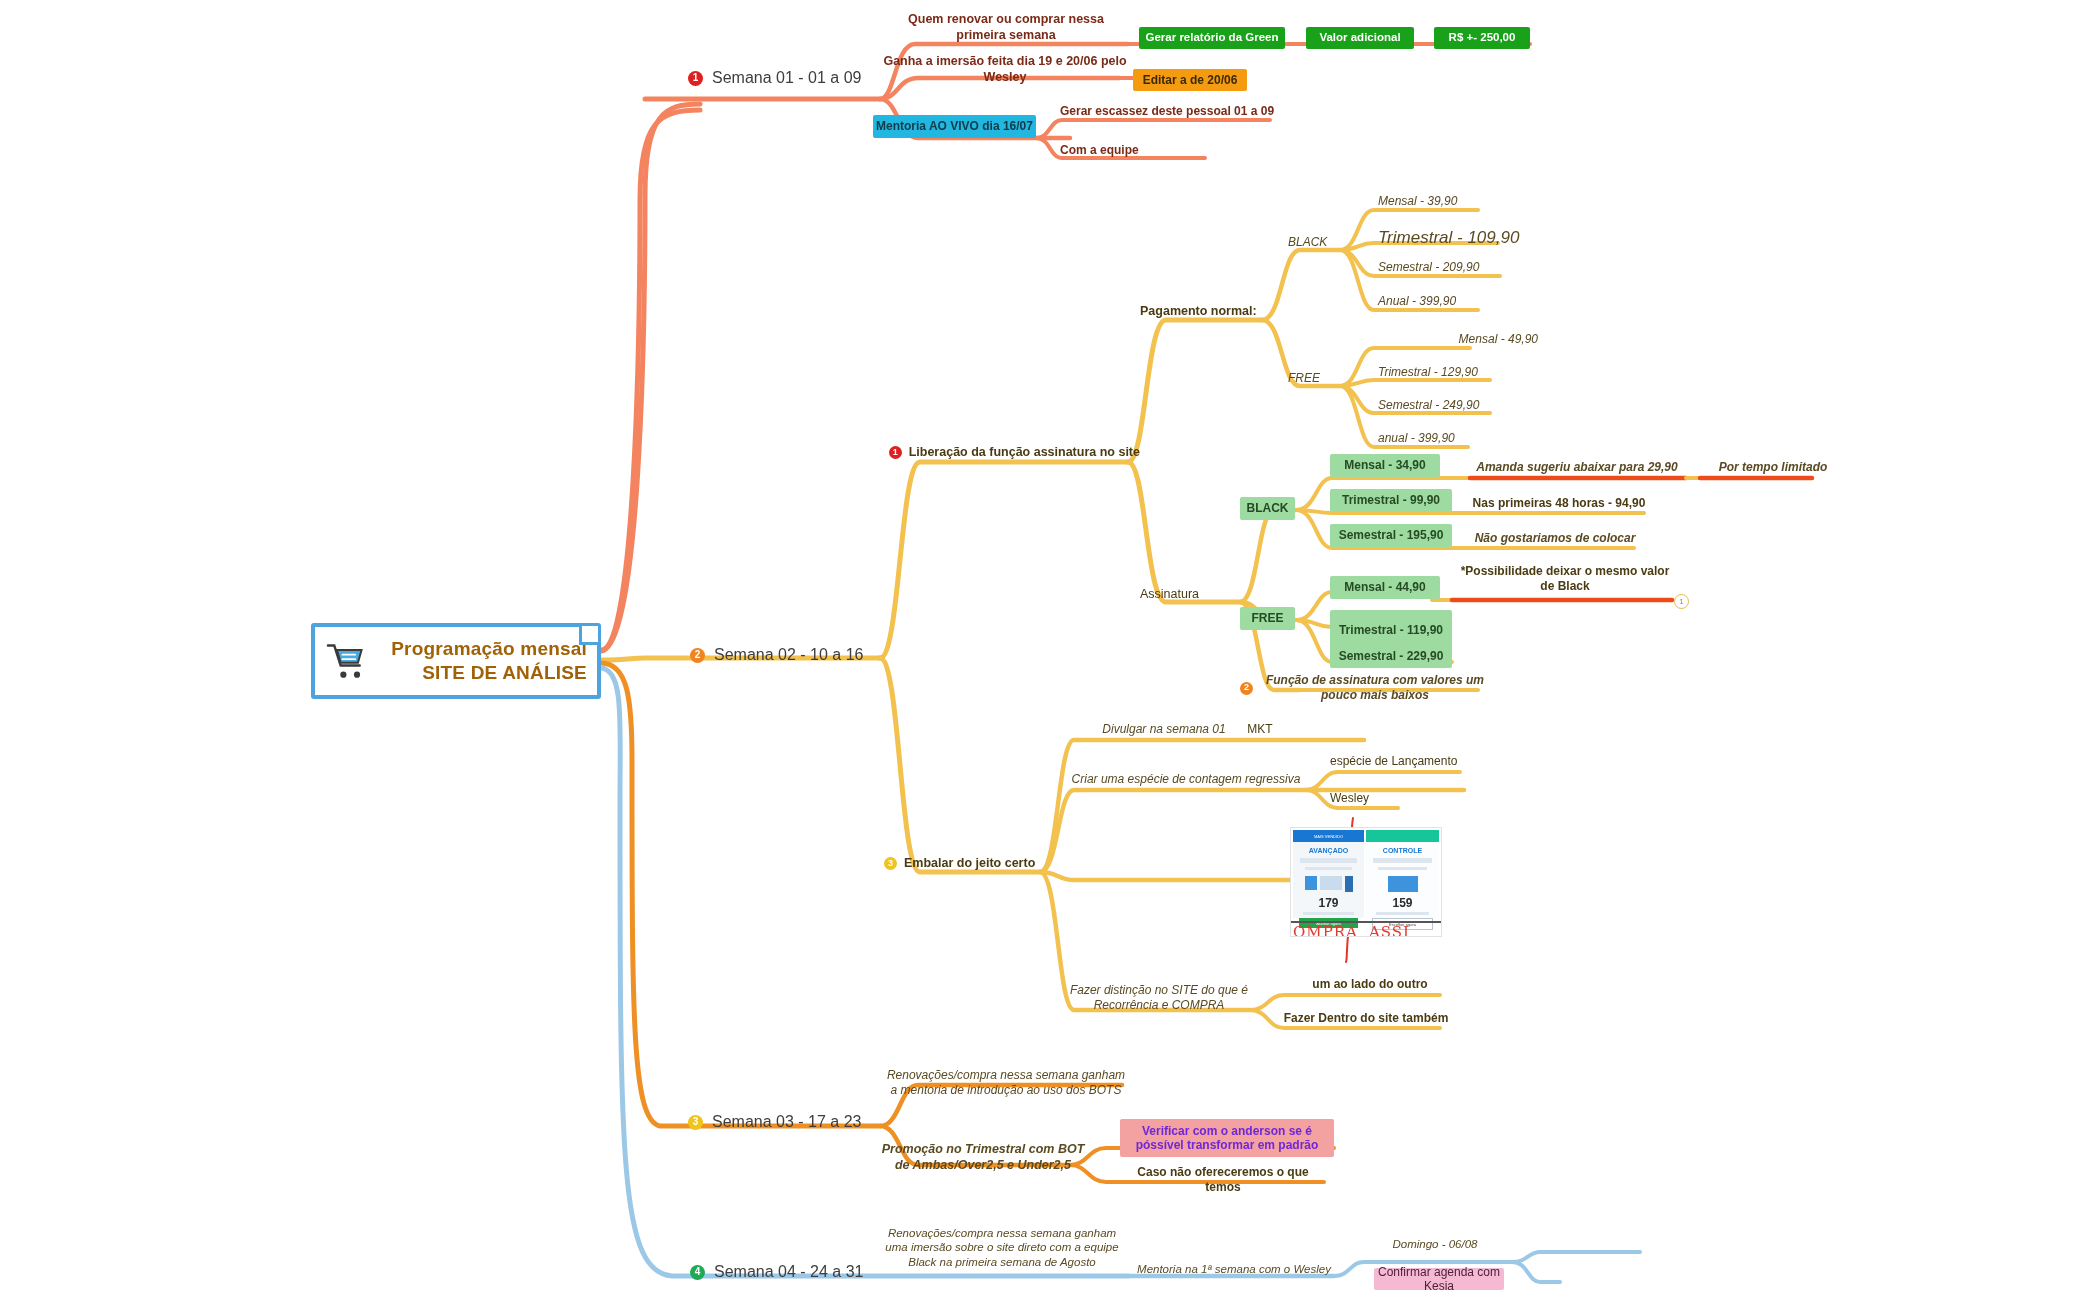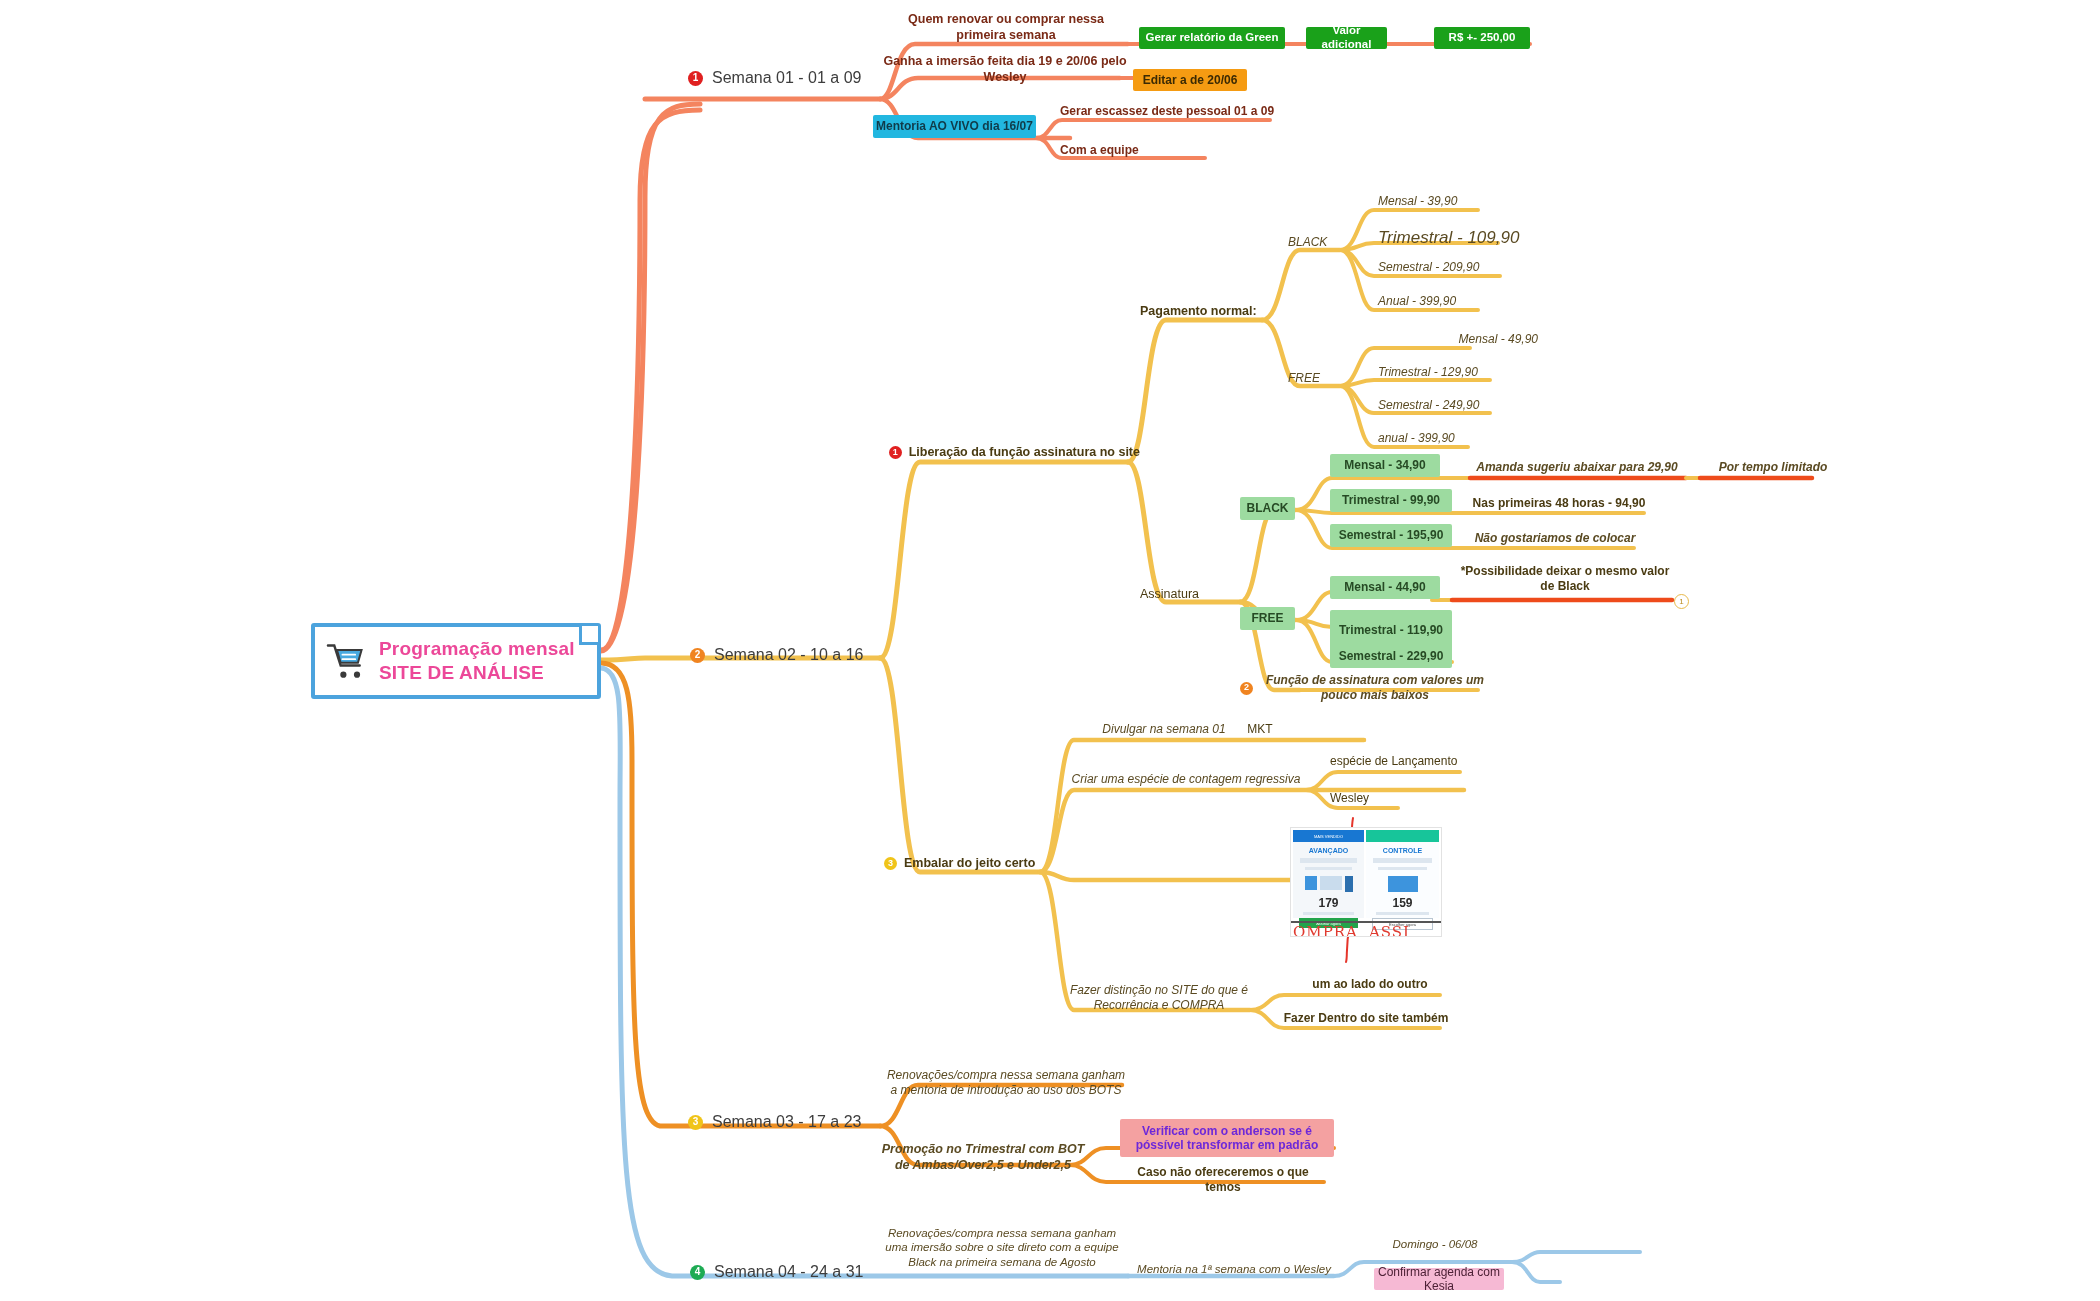--- a/index.html
+++ b/index.html
@@ -5,21 +5,21 @@
   html,body{margin:0;padding:0;background:#ffffff;}
   body{font-family:"Liberation Sans","DejaVu Sans",sans-serif;}
   #canvas{position:relative;width:2100px;height:1301px;overflow:hidden;background:#fff;}
   svg#wires{position:absolute;left:0;top:0;width:2100px;height:1301px;pointer-events:none;}
   .node{position:absolute;box-sizing:border-box;}
   .txt{position:absolute;box-sizing:border-box;text-align:center;line-height:1.25;}
 
   
   #central{left:311px;top:623px;width:290px;height:76px;border:4px solid #4CA3DD;
            background:#fff;border-radius:3px;display:flex;align-items:center;gap:10px;padding:0 10px;}
-  #central .ctitle{font-size:19px;font-weight:700;color:#ec4899;letter-spacing:.2px;line-height:1.25;text-align:left;flex:1;}
+  #central .ctitle{font-size:19px;font-weight:700;color:#a16207;letter-spacing:.2px;line-height:1.25;text-align:right;flex:1;}
   #central .fold{position:absolute;right:-1px;top:-1px;width:16px;height:16px;background:#fff;
                  border-left:3px solid #4CA3DD;border-bottom:3px solid #4CA3DD;}
   .cart{width:44px;height:40px;flex:0 0 44px;}
 
   
   .mainlabel{font-size:16px;font-weight:400;color:#3d3d3d;white-space:nowrap;display:flex;align-items:center;gap:9px;}
   .num{display:inline-flex;align-items:center;justify-content:center;width:15px;height:15px;border-radius:50%;
        color:#fff;font-size:10px;font-weight:700;flex:0 0 15px;line-height:1;}
 
   
@@ -162,21 +162,21 @@
   </div>
 
   <div class="txt mainlabel" style="left:688px;top:68px;">
     <span class="num" style="background:#E02020">1</span>
     <span>Semana 01 -  01 a 09</span>
   </div>
 
   <div class="txt t-red" style="left:886px;top:12px;width:240px;font-size:12.5px;">Quem renovar ou comprar nessa primeira semana</div>
 
   <div class="pill pill-green" style="left:1139px;top:27px;width:146px;height:22px;">Gerar relatório da Green</div>
-  <div class="pill pill-green" style="left:1306px;top:27px;width:81px;height:22px;">Valor adicional</div>
+  <div class="pill pill-green" style="left:1306px;top:27px;width:108px;height:22px;">Valor adicional</div>
   <div class="pill pill-green" style="left:1434px;top:27px;width:96px;height:22px;">R$ +- 250,00</div>
 
   <div class="txt t-red" style="left:880px;top:54px;width:250px;font-size:12.5px;">Ganha a imersão feita dia 19 e 20/06 pelo Wesley</div>
   <div class="pill pill-orange" style="left:1133px;top:69px;width:114px;height:22px;">Editar a de 20/06</div>
 
   <div class="pill pill-cyan" style="left:873px;top:115px;width:163px;height:23px;">Mentoria AO VIVO dia 16/07</div>
   <div class="txt t-red" style="left:1060px;top:104px;width:220px;font-size:12px;text-align:left;">Gerar escassez deste pessoal 01 a 09</div>
   <div class="txt t-red" style="left:1060px;top:143px;width:180px;font-size:12px;text-align:left;">Com a equipe</div>
 
   <div class="txt mainlabel" style="left:690px;top:645px;">

